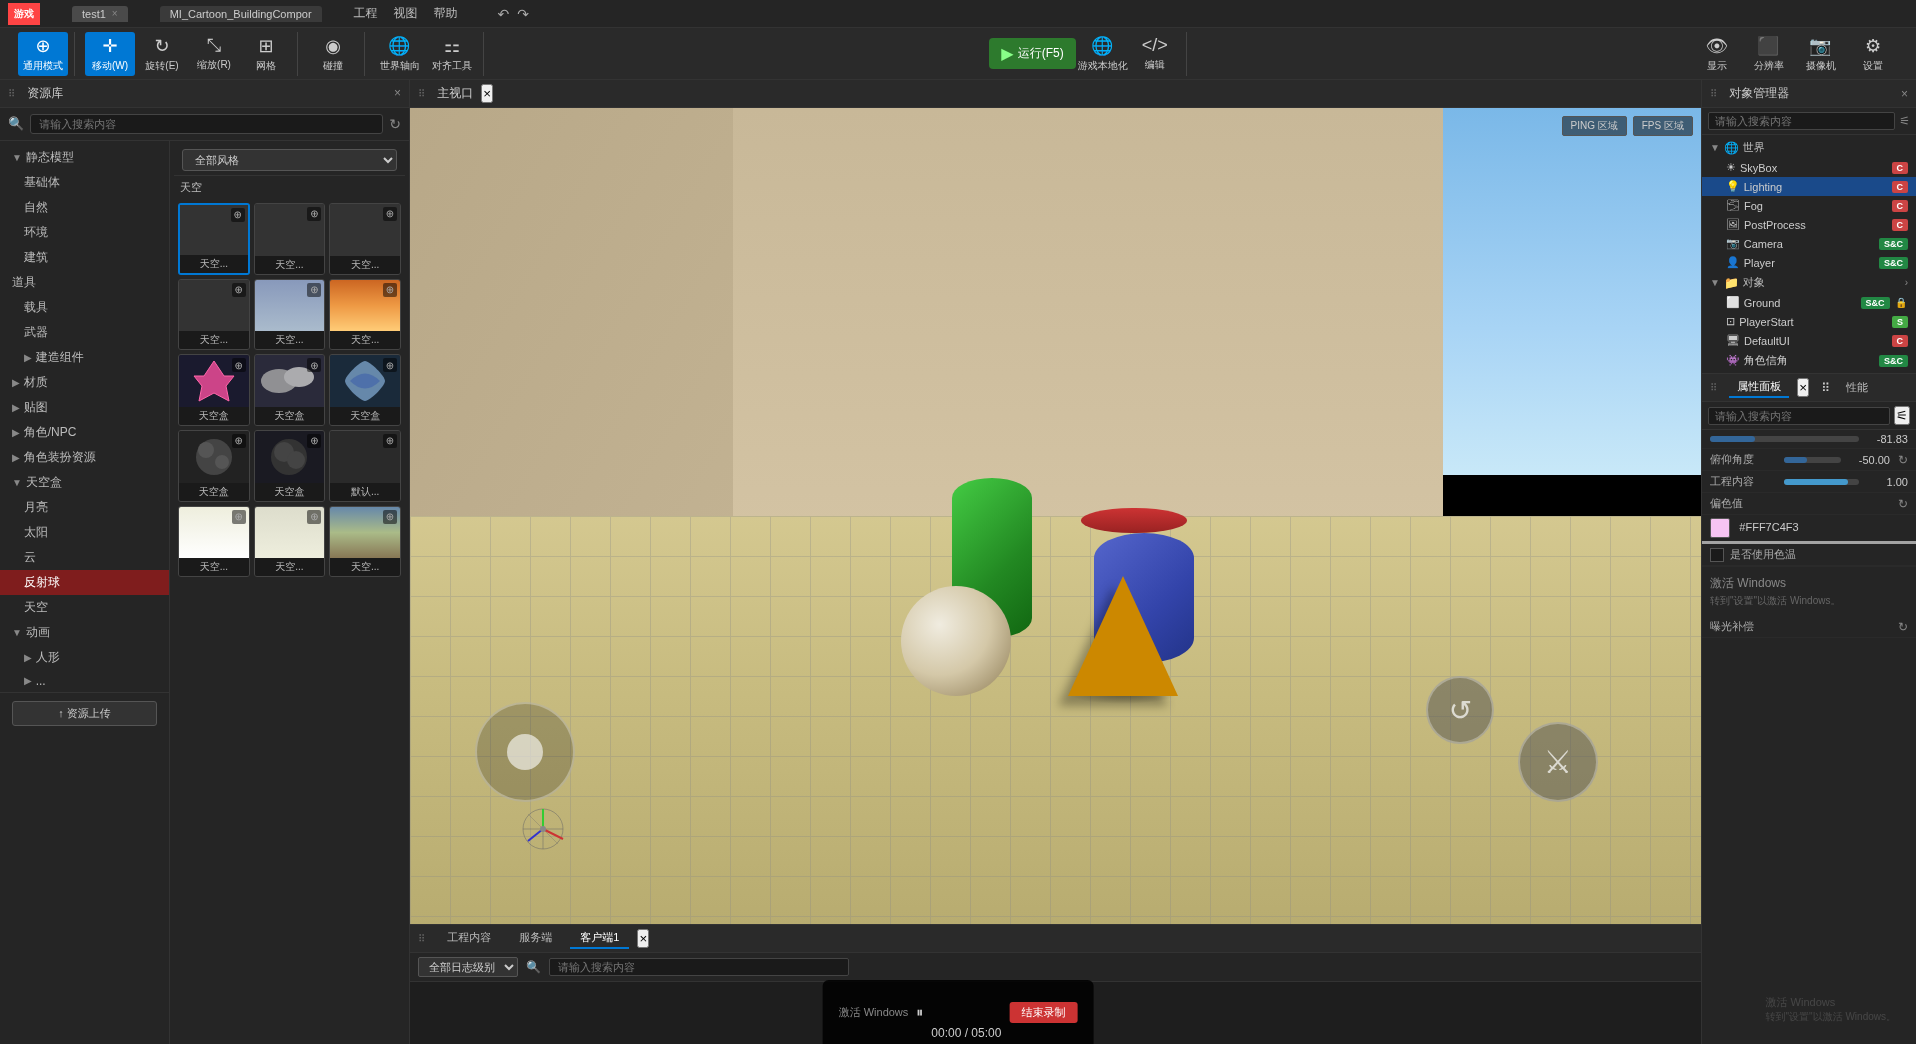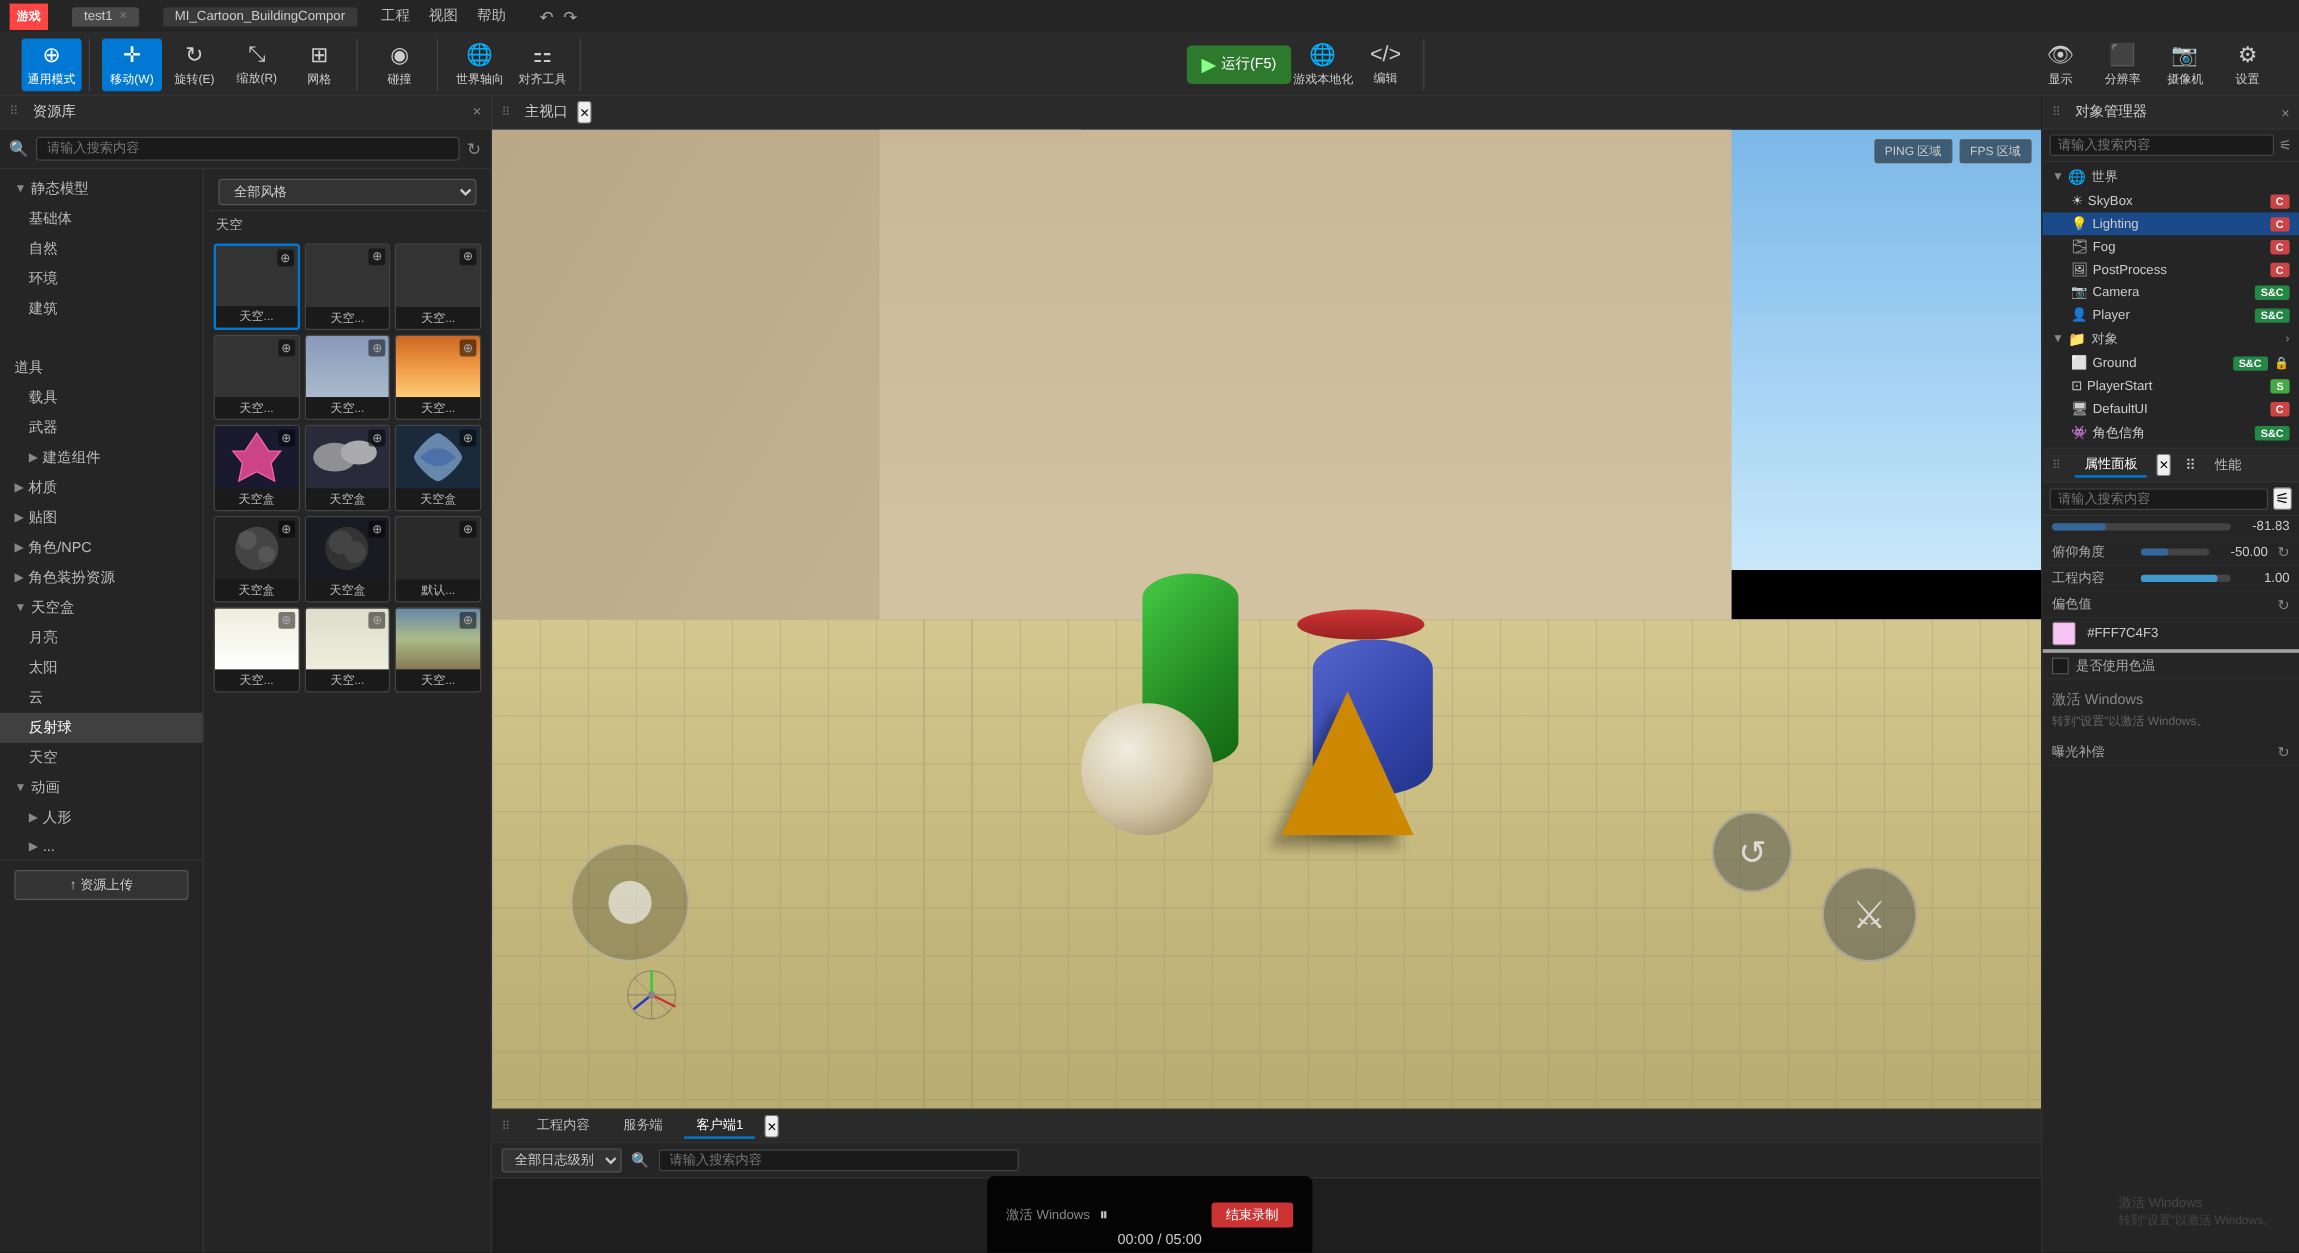--- a/index.html
+++ b/index.html
@@ -1,19 +1,19 @@
 <!DOCTYPE html>
 <html><head>
   <meta charset="utf-8">
   <style>
     * { box-sizing: border-box; margin: 0; padding: 0; }
     body { background: #1a1a1a; color: #ccc; font-family: 'Microsoft YaHei', sans-serif; font-size: 12px; width: 1916px; height: 1044px; overflow: hidden; }
 
     
-    #top-menubar { display: flex; align-items: center; background: #252525; height: 28px; padding: 0 8px; gap: 20px; border-bottom: 1px solid #333; }
+    #top-menubar { display: flex; align-items: center; background: #252525; height: 28px; padding: 0 8px; gap: 32px; border-bottom: 1px solid #333; }
     #top-menubar .logo { width: 32px; height: 22px; background: #ff4444; display: flex; align-items: center; justify-content: center; font-size: 10px; color: white; font-weight: bold; }
     #top-menubar .tab { background: #3a3a3a; padding: 2px 10px; font-size: 11px; color: #ccc; border-radius: 3px 3px 0 0; display: flex; align-items: center; gap: 6px; }
     #top-menubar .tab.active { background: #4a4a4a; }
     #top-menubar .menu-items { display: flex; gap: 16px; font-size: 12px; color: #bbb; }
     #top-menubar .menu-items span { cursor: pointer; }
     #top-menubar .undo-redo { display: flex; gap: 8px; margin-left: 8px; }
     #top-menubar .undo-redo button { background: none; border: none; color: #aaa; font-size: 14px; cursor: pointer; }
 
     
     #toolbar { display: flex; align-items: center; background: #2a2a2a; height: 52px; padding: 0 12px; gap: 4px; border-bottom: 1px solid #333; }
@@ -36,21 +36,21 @@
     .panel-header .close-btn { margin-left: auto; background: none; border: none; color: #888; cursor: pointer; font-size: 12px; }
     .drag-handle { color: #666; font-size: 10px; margin-right: 4px; }
 
     #asset-search { display: flex; align-items: center; padding: 6px 8px; gap: 6px; border-bottom: 1px solid #333; }
     #asset-search input { flex: 1; background: #1a1a1a; border: 1px solid #444; color: #ccc; padding: 3px 8px; border-radius: 3px; font-size: 11px; }
     #asset-search .refresh-btn { background: none; border: none; color: #888; cursor: pointer; font-size: 14px; }
 
     #asset-left { display: flex; height: calc(100% - 56px); }
     #asset-tree { width: 170px; border-right: 1px solid #333; overflow-y: auto; padding: 4px 0; }
     .tree-item { padding: 4px 12px; cursor: pointer; font-size: 12px; color: #bbb; display: flex; align-items: center; gap: 4px; }
-    .tree-item.selected { background: #404040; color: white; }
+    .tree-item.selected { background: #7f1d1d; color: white; }
     .tree-item.parent { font-weight: normal; }
     .tree-expand { font-size: 10px; color: #888; }
 
     #asset-grid-area { flex: 1; overflow-y: auto; padding: 4px; }
     .asset-category { font-size: 11px; color: #bbb; padding: 4px 6px; }
     .style-filter { display: flex; align-items: center; padding: 4px 8px; border-bottom: 1px solid #333; }
     .style-filter select { background: #333; border: 1px solid #555; color: #ccc; padding: 3px 8px; border-radius: 3px; font-size: 11px; flex: 1; }
 
     .asset-grid { display: grid; grid-template-columns: repeat(3, 1fr); gap: 4px; padding: 4px; }
     .asset-item { background: #2a2a2a; border: 1px solid #444; border-radius: 3px; cursor: pointer; position: relative; aspect-ratio: 1; display: flex; flex-direction: column; align-items: center; justify-content: flex-end; overflow: hidden; }
@@ -291,21 +291,21 @@
           </div>
         <div class="tree-item" style="padding-left:24px;">
             <span>自然</span>
           </div>
         <div class="tree-item" style="padding-left:24px;">
             <span>环境</span>
           </div>
         <div class="tree-item" style="padding-left:24px;">
             <span>建筑</span>
           </div>
-        <div class="tree-item" style="margin-top:24px;">
+        <div class="tree-item" style="">
             <span>道具</span>
           </div>
         <div class="tree-item" style="padding-left:24px;">
             <span>载具</span>
           </div>
         <div class="tree-item" style="padding-left:24px;">
             <span>武器</span>
           </div>
         <div class="tree-item" style="padding-left:24px;">
           <span class="tree-expand">▶</span>

